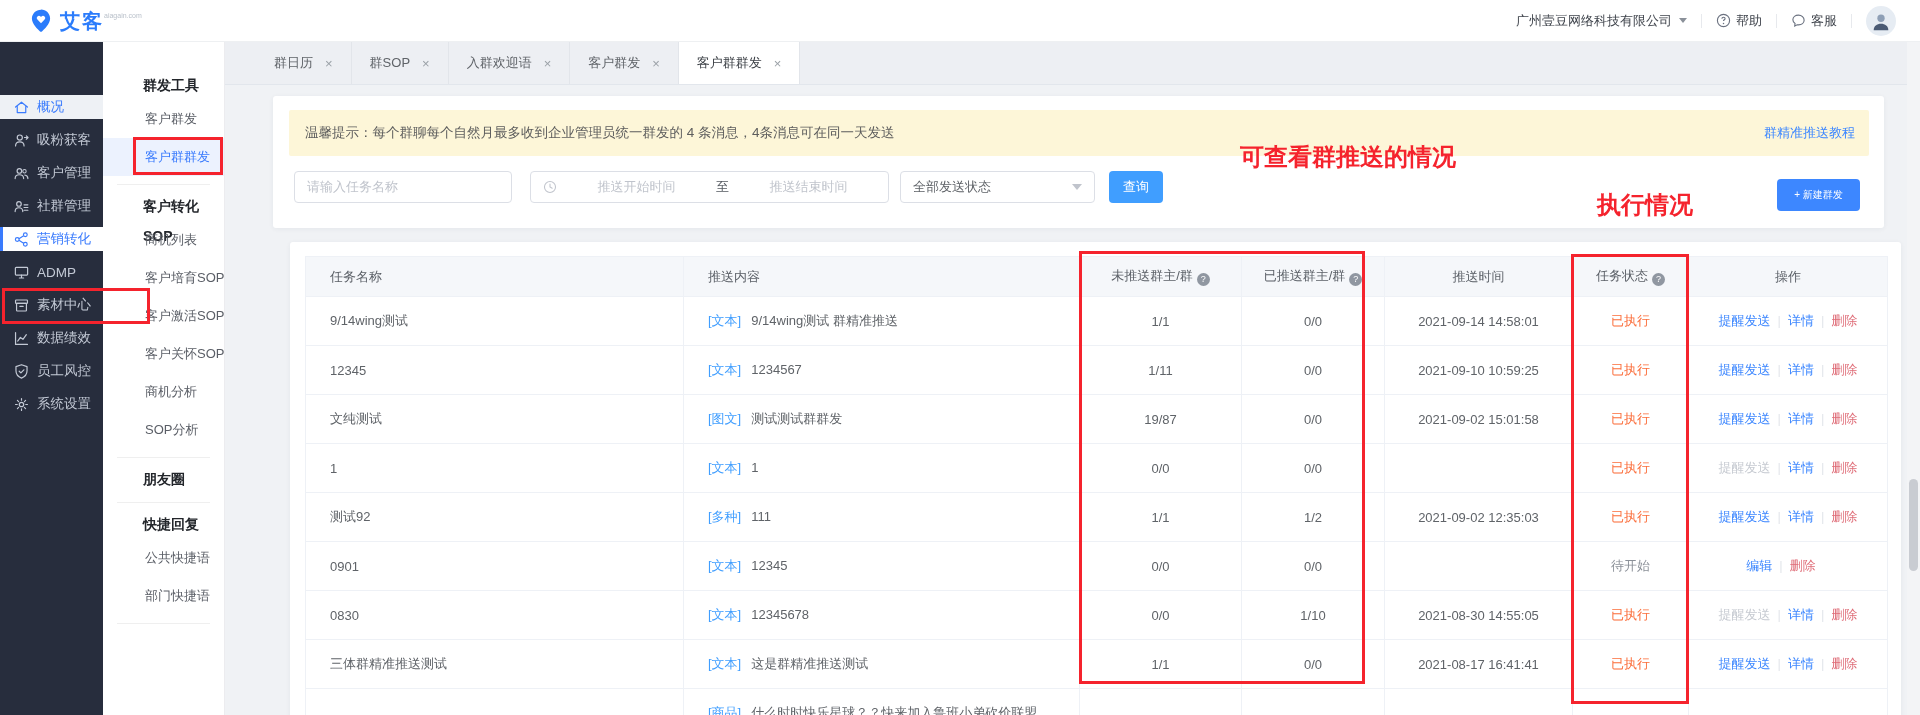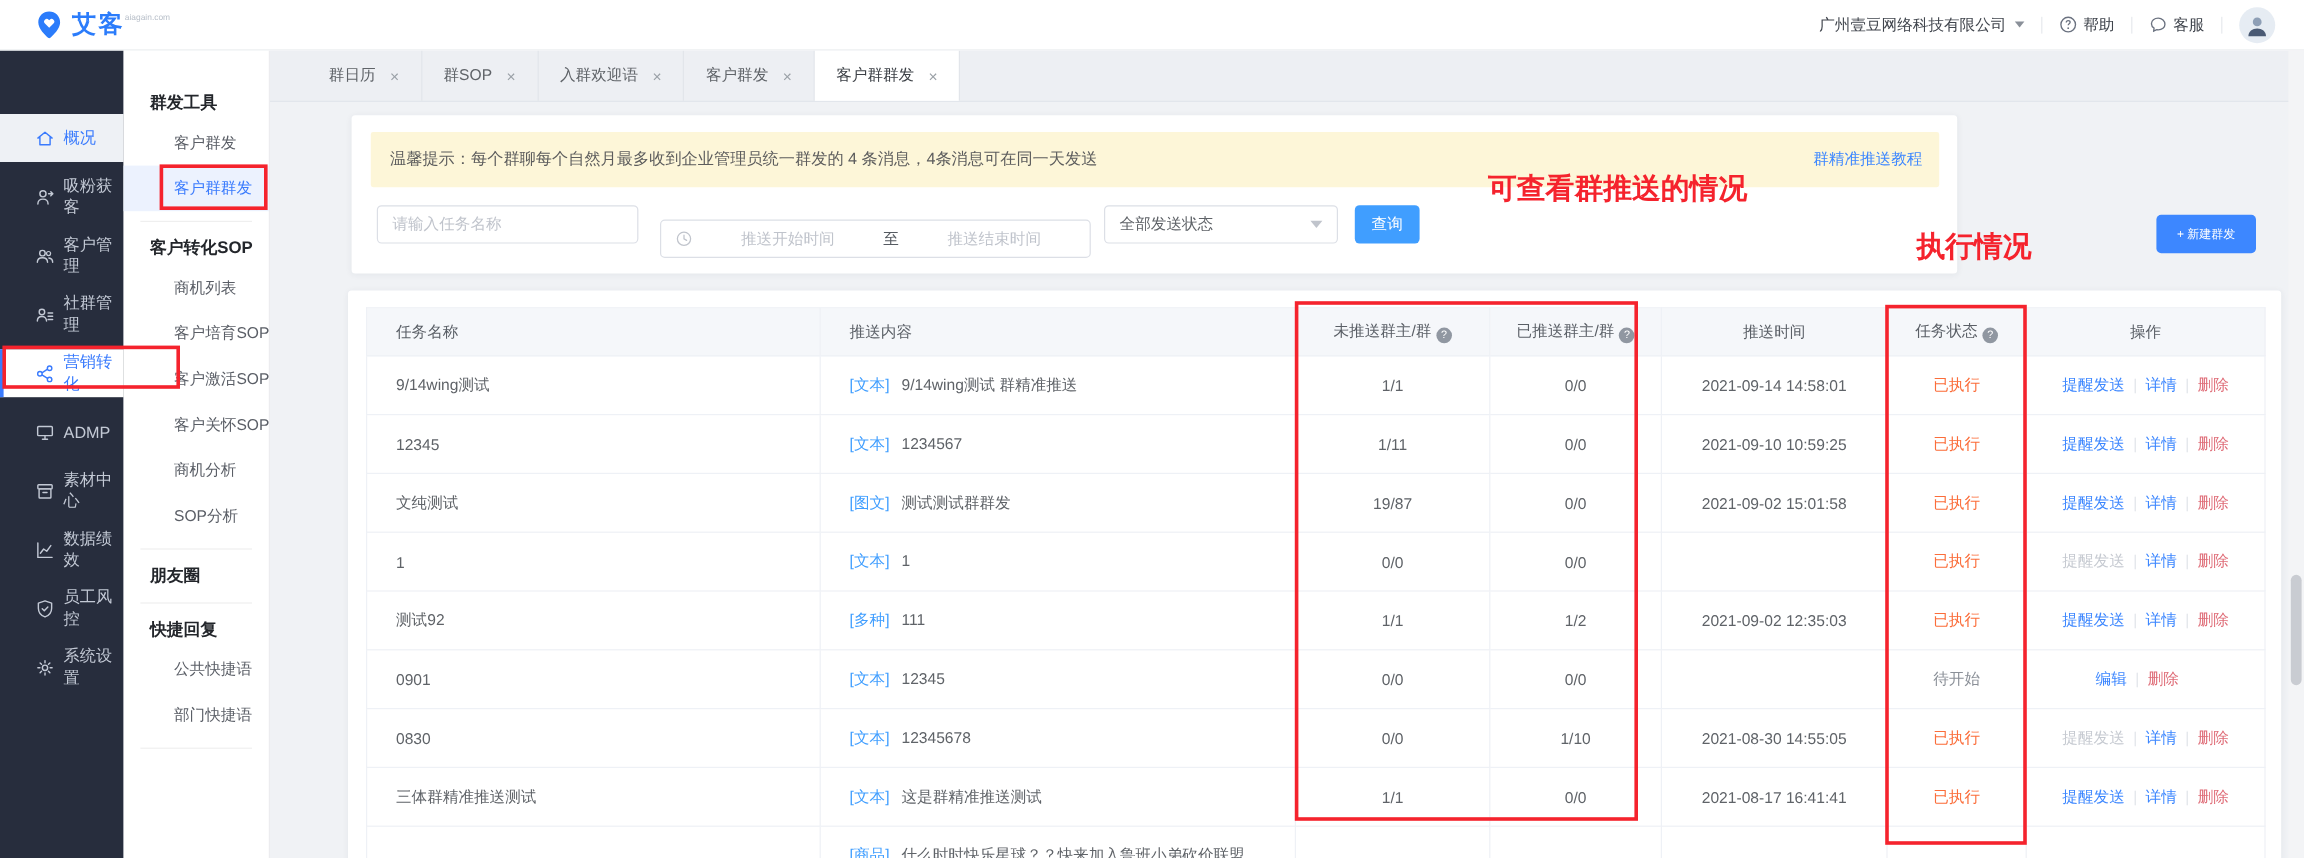--- a/index.html
+++ b/index.html
@@ -16,51 +16,51 @@
   .topbar-right { display:flex; align-items:center; gap:14px; color:#40454d; font-size:13px; }
   .tb-sep { width:1px; height:14px; background:#e7e9ed; }
   .tb-item { display:flex; align-items:center; gap:5px; cursor:pointer; }
   .caret-down { width:0; height:0; border-left:4px solid transparent; border-right:4px solid transparent; border-top:5px solid #8a9099; margin-left:2px; }
   .tb-icon { width:15px; height:15px; color:#6b7280; }
   .avatar { width:30px; height:30px; border-radius:50%; background:#e6ecf3; display:flex; align-items:center; justify-content:center; overflow:hidden; }
   .avatar svg { width:22px; height:22px; }
 
   
   .sidebar { position:absolute; left:0; top:42px; width:103px; height:673px; background:#272d3d; padding-top:53px; z-index:4; }
-  .sb-item { height:40px; margin-bottom:9px; display:flex; align-items:center; padding-left:29px; gap:7px; color:#c3c9d5; font-size:13.5px; cursor:pointer; position:relative; }
+  .sb-item { height:24px; margin-bottom:9px; display:flex; align-items:center; padding-left:13px; gap:7px; color:#c3c9d5; font-size:13.5px; cursor:pointer; position:relative; }
   .sb-item svg { width:17px; height:17px; flex:none; }
   .sb-item.sb-active-light { background:#eef1f5; color:#3a7bfd; }
   .sb-item.sb-active { background:#ffffff; color:#3a7bfd; }
   .sb-item.sb-active::before { content:""; position:absolute; left:0; top:0; bottom:0; width:3px; background:#3a7bfd; }
 
   
   .submenu { position:absolute; left:103px; top:42px; width:122px; height:673px; background:#fff; border-right:1px solid #ececef; padding-top:28px; z-index:4; }
-  .sm-header { height:30px; line-height:30px; padding-left:22px; font-size:14px; font-weight:bold; color:#23262b; }
+  .sm-header { height:30px; line-height:30px; padding-left:40px; font-size:14px; font-weight:bold; color:#23262b; }
   .sm-item { height:38px; line-height:38px; padding-left:42px; font-size:13px; color:#5a5e66; cursor:pointer; white-space:nowrap; }
   .sm-item.active { background:#ecf2fe; color:#3a7bfd; }
   .sm-divider { border-top:1px solid #efefef; margin:8px 14px 6px 14px; }
 
   
   .content { position:absolute; left:225px; top:42px; width:1695px; height:673px; background:#f0f2f5; }
 
   .tabbar { height:43px; background:#edeff3; border-bottom:1px solid #e2e6ec; display:flex; align-items:stretch; padding-left:31px; }
   .tab { display:flex; align-items:center; padding:0 18px; font-size:13px; color:#5f6368; border-right:1px solid #e2e5ea; cursor:pointer; white-space:nowrap; }
   .tab.active { background:#fff; color:#3c4046; }
   .tab-close { margin-left:12px; color:#9aa0a6; font-size:13px; }
 
   .card { position:absolute; background:#fff; border-radius:3px; box-shadow:0 1px 5px rgba(31,45,61,.06); }
-  .card-filter { left:68px; top:54px; width:1338px; height:132px; }
+  .card-filter { left:48px; top:54px; width:1611px; height:132px; }
   .card-table  { left:65px; top:200px; width:1611px; height:515px; overflow:hidden; }
 
   .alert { position:absolute; left:16px; top:14px; right:15px; height:46px; background:#fdf6d8; border-radius:2px; display:flex; align-items:center; justify-content:space-between; padding:0 14px 0 16px; font-size:13.5px; color:#5d5d5d; }
   .alert-link { color:#3d87ff; cursor:pointer; font-size:13px; }
 
   .ctrl { position:absolute; top:75px; height:32px; border:1px solid #dcdfe6; border-radius:4px; background:#fff; display:flex; align-items:center; font-size:13px; }
   .ctrl-input { left:21px; width:218px; padding-left:12px; color:#c0c4cc; }
-  .ctrl-date { left:257px; width:359px; padding:0 10px; color:#c0c4cc; gap:10px;margin-top:12px; }
+  .ctrl-date { left:257px; width:359px; padding:0 10px; color:#c0c4cc; gap:10px; }
   .ctrl-date .clock { width:14px; height:14px; color:#c0c4cc; flex:none; margin-left:2px; }
   .date-ph { flex:1; text-align:center; }
   .date-to { color:#555a61; flex:none; }
   .ctrl-select { left:627px; width:195px; padding-left:12px; color:#5f6368; justify-content:space-between; }
   .sel-caret { width:0; height:0; border-left:5px solid transparent; border-right:5px solid transparent; border-top:6px solid #c0c4cc; margin-right:12px; }
   .btn-query { position:absolute; left:836px; top:75px; width:54px; height:32px; background:#409eff; color:#fff; border:none; border-radius:4px; font-size:13px; cursor:pointer; }
   .btn-new { position:absolute; left:1504px; top:83px; width:83px; height:32px; background:#3d87ff; color:#fff; border:none; border-radius:4px; font-size:10px; cursor:pointer; }
 
   table { border-collapse:collapse; table-layout:fixed; width:1582px; margin:14px 0 0 15px; }
   th, td { border:1px solid #eef1f6; font-weight:normal; }

